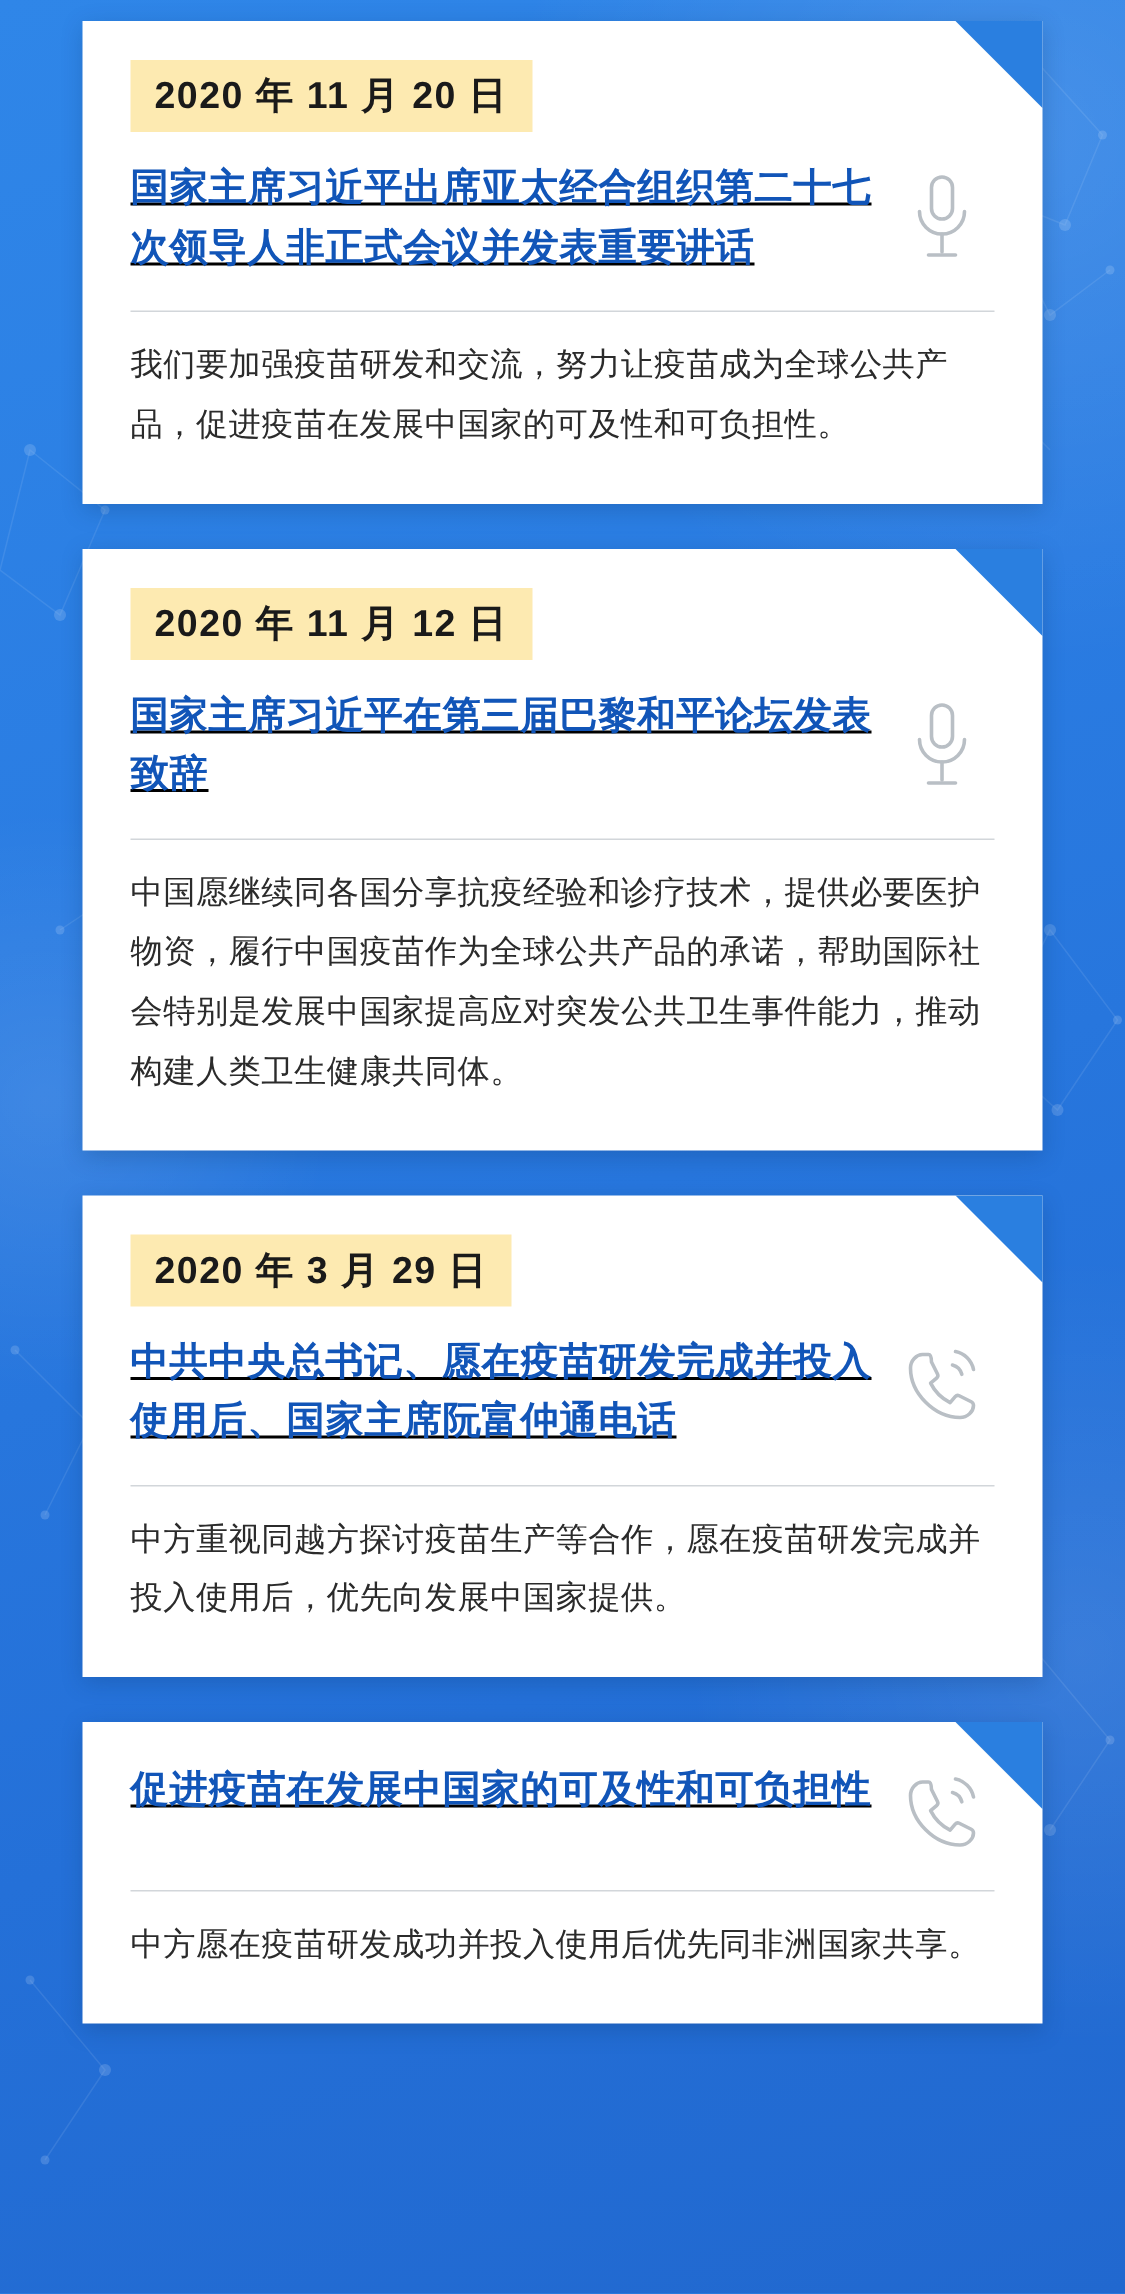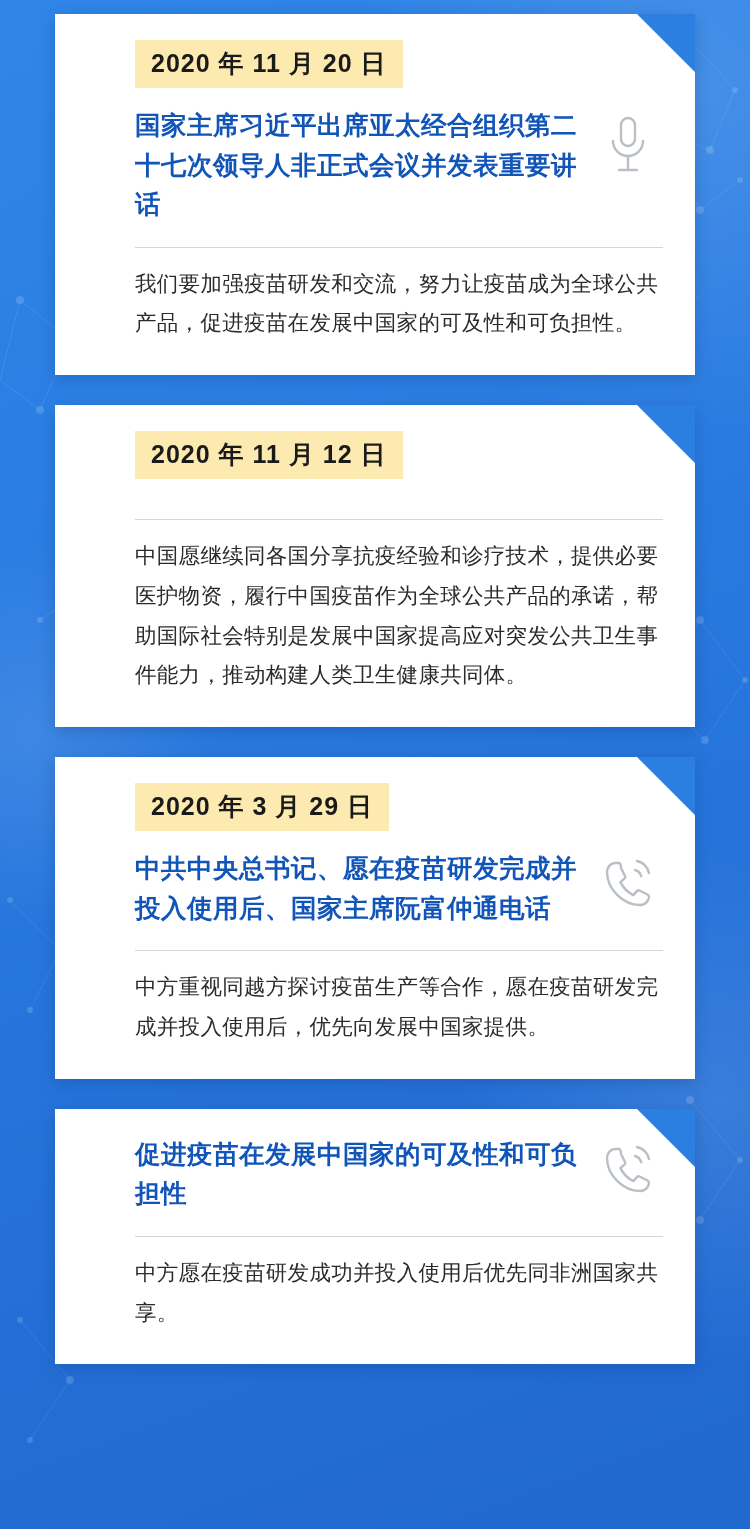--- a/index.html
+++ b/index.html
@@ -32,21 +32,20 @@
   
   .stack {
     position: relative;
     padding: 14px 0 0 0;
   }
   .card {
     position: relative;
     margin: 0 55px 30px 55px;
     background: #ffffff;
     box-shadow: 0 4px 14px rgba(10, 50, 100, 0.25);
-    padding-left: 48px;
   }
   .card-inner {
     padding: 26px 32px 30px 32px;
     position: relative;
   }
   
   .fold {
     position: absolute;
     top: 0;
     right: 0;
@@ -76,20 +75,21 @@
     padding: 7px 16px 8px 16px;
     margin-bottom: 18px;
     position: relative;
     z-index: 2;
   }
   .headline-row {
     display: flex;
     align-items: flex-start;
     justify-content: space-between;
     gap: 10px;
+    text-decoration: underline;
   }
   .headline {
     color: #1155b8;
     font-size: 25.5px;
     font-weight: 700;
     line-height: 1.55;
     letter-spacing: .5px;
     flex: 1;
   }
   .icon-wrap {
@@ -186,20 +186,31 @@
       </div>
       <div class="divider"></div>
       <div class="body-text">我们要加强疫苗研发和交流，努力让疫苗成为全球公共产品，促进疫苗在发展中国家的可及性和可负担性。</div>
     </div>
   </div>
 
   <div class="card">
     <div class="fold"></div>
     <div class="card-inner">
       <div class="date-badge">2020 年 11 月 12 日</div>
+      <div class="headline-row">
+        <div class="headline">国家主席习近平在第三届巴黎和平论坛发表致辞</div>
+        <div class="icon-wrap">
+          <svg width="44" height="62" viewBox="0 0 44 62" class="icon-svg">
+            <rect x="15" y="4" width="14" height="28" rx="7"></rect>
+            <path d="M7 27c0 8.3 6.7 15 15 15s15-6.7 15-15"></path>
+            <path d="M22 42v12"></path>
+            <path d="M13 56h18"></path>
+          </svg>
+        </div>
+      </div>
       <div class="divider"></div>
       <div class="body-text">中国愿继续同各国分享抗疫经验和诊疗技术，提供必要医护物资，履行中国疫苗作为全球公共产品的承诺，帮助国际社会特别是发展中国家提高应对突发公共卫生事件能力，推动构建人类卫生健康共同体。</div>
     </div>
   </div>
 
   <div class="card">
     <div class="fold"></div>
     <div class="card-inner">
       <div class="date-badge">2020 年 3 月 29 日</div>
       <div class="headline-row">

